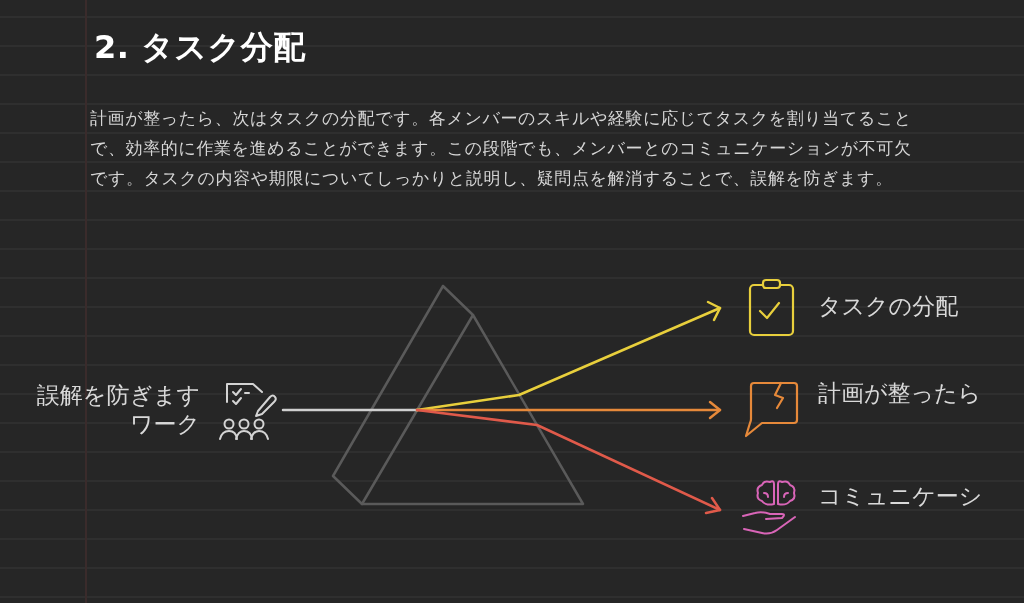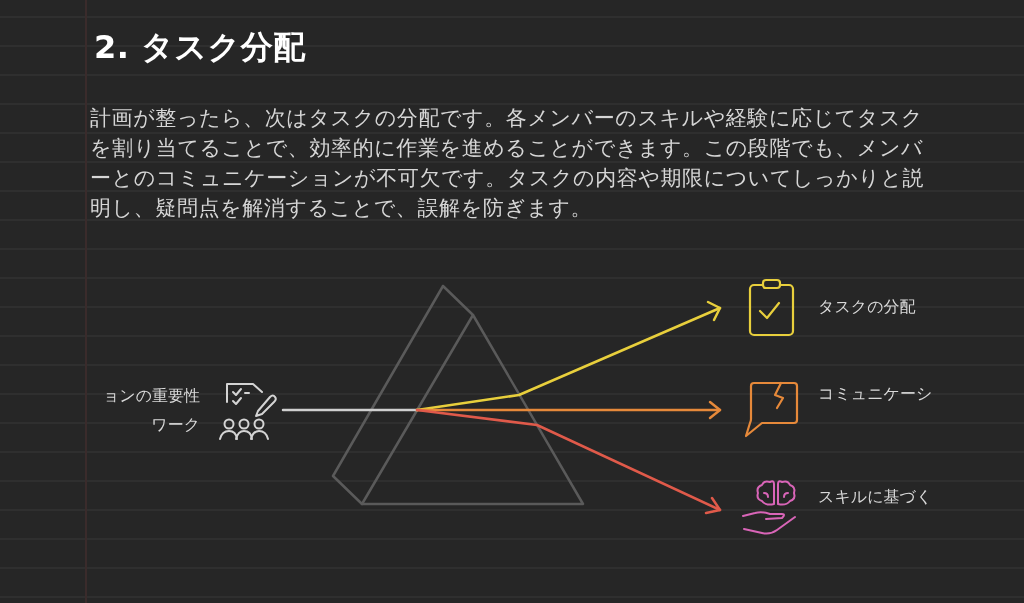--- a/index.html
+++ b/index.html
@@ -11,25 +11,25 @@
       repeating-linear-gradient(to bottom, transparent 0px, transparent 16px, #2f2f2f 16px, #2f2f2f 18px, transparent 18px, transparent 29px);
     font-family: "DejaVu Sans", "Liberation Sans", sans-serif;
     color: #e6e6e6;
   }
   .title {
     position: absolute; left: 94px; top: 26px;
     font-size: 32px; font-weight: bold; color: #ffffff; letter-spacing: 0.5px;
   }
   .para {
     position: absolute; left: 90px; top: 103px; width: 835px;
-    font-size: 21px; line-height: 30px; color: #d6d6d6; letter-spacing: 0.6px;
+    font-size: 17px; line-height: 30px; color: #d6d6d6; letter-spacing: 0.6px;
   }
   svg.diagram { position: absolute; left: 0; top: 0; }
   .label {
-    position: absolute; font-size: 16px; line-height: 29px; color: #d9d9d9;
+    position: absolute; font-size: 23px; line-height: 29px; color: #d9d9d9;
   }
   .label.left { text-align: right; }
 </style>
 </head>
 <body>
 
 <div class="title">2. タスク分配</div>
 <div class="para">計画が整ったら、次はタスクの分配です。各メンバーのスキルや経験に応じてタスクを割り当てることで、効率的に作業を進めることができます。この段階でも、メンバーとのコミュニケーションが不可欠です。タスクの内容や期限についてしっかりと説明し、疑問点を解消することで、誤解を防ぎます。</div>
 
 <svg class="diagram" width="1024" height="603" viewBox="0 0 1024 603" fill="none" stroke-linecap="round" stroke-linejoin="round">
@@ -83,27 +83,27 @@
     <path d="M774,504 Q766,506 762,501 Q756,499 758,493 Q756,487 762,485 Q764,480 770,482 Q774,480 774,484 Z"></path>
     <path d="M778,504 Q786,506 790,501 Q796,499 794,493 Q796,487 790,485 Q788,480 782,482 Q778,480 778,484 Z"></path>
     <path d="M764,493 Q768,493 768,497"></path>
     <path d="M788,493 Q784,493 784,497"></path>
     <path d="M743,516 L755,513 Q762,511 770,514 L782,514 Q786,514 782,518 L766,519"></path>
     <path d="M744,529 L762,533 Q770,535 777,530 L795,517"></path>
   </g>
 </svg>
 
 <div class="label left" style="left:20px; top:381px; width:180px;">
-  <div>ョンの重要性</div>
+  <div>誤解を防ぎます</div>
   <div>ワーク</div>
 </div>
 
 <div class="label" style="left:818px; top:292px;">
   <div>タスクの分配</div>
 </div>
 
 <div class="label" style="left:818px; top:379px;">
+  <div>計画が整ったら</div>
+</div>
+
+<div class="label" style="left:818px; top:482px;">
   <div>コミュニケーシ</div>
 </div>
 
-<div class="label" style="left:818px; top:482px;">
-  <div>スキルに基づく</div>
-</div>
-
 </body></html>

